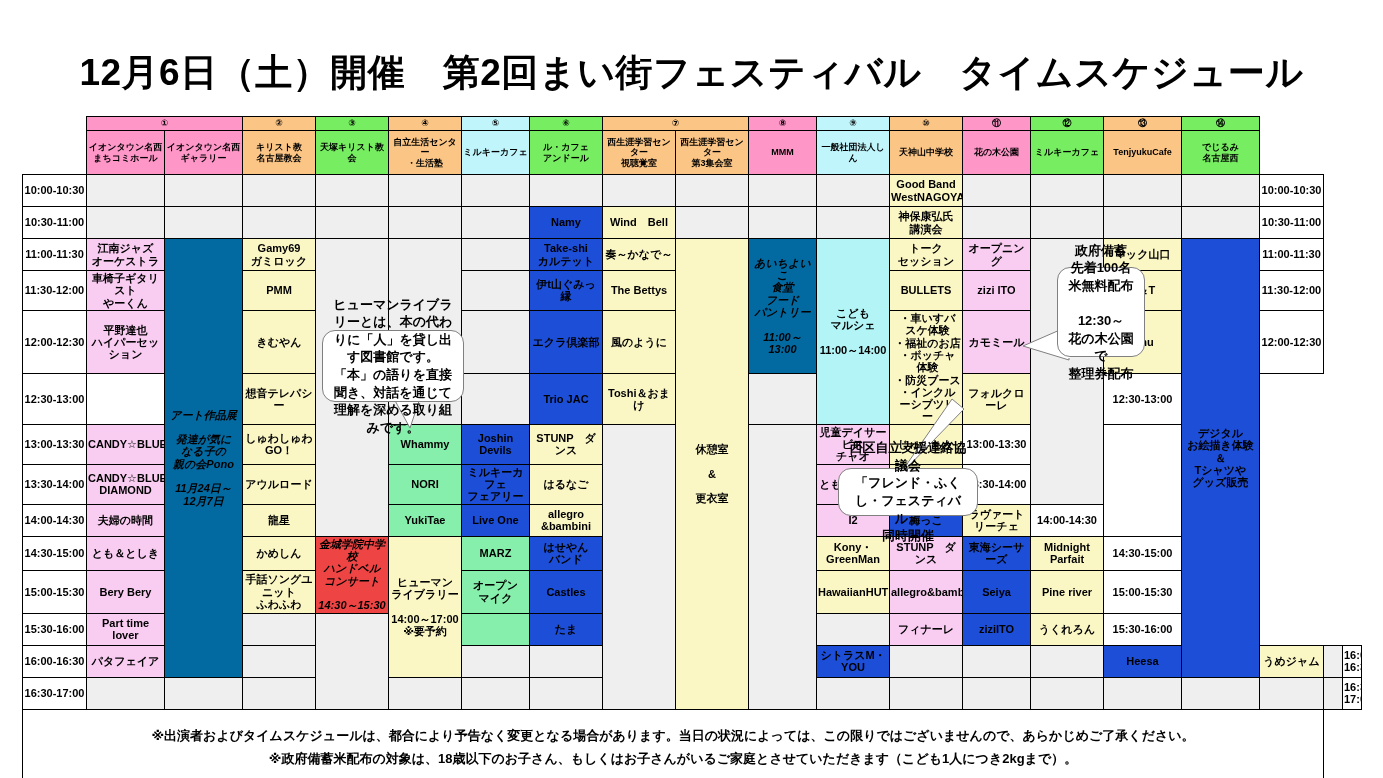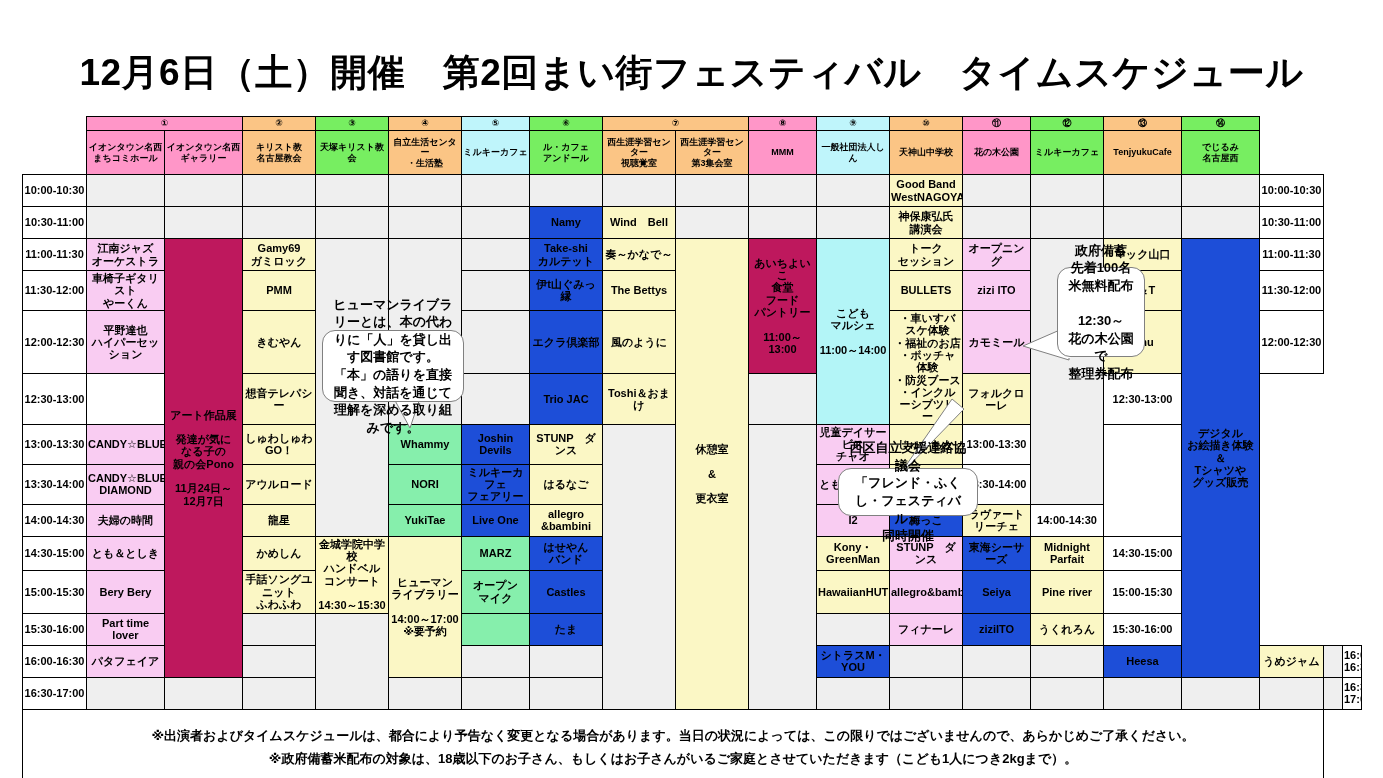--- a/index.html
+++ b/index.html
@@ -71,23 +71,23 @@
 
   
   .c-pink    { background: #ff96c8; }
   .c-orange  { background: #fbc585; }
   .c-green   { background: #77ee61; }
   .c-cyan    { background: #bff5fb; }
   .c-lpink   { background: #f9ccf2; }
   .c-lyellow { background: #fbf7c5; }
   .c-lgreen  { background: #1d4ed8; }
   .c-lcyan   { background: #86efac; }
-  .c-mpink   { background: #be185d; }
+  .c-mpink   { background: #0369a1; font-style: italic; }
   .c-mcyan   { background: #b3f5f7; }
-  .c-vlgreen { background: #fef9c3; }
+  .c-vlgreen { background: #ef4444; font-style: italic; }
 
   .small  { font-size: 9px; }
   .xsmall { font-size: 8px; }
   .big    { font-size: 13px; }
   .lead   { font-size: 12px; }
   .bullets { text-align: left; padding-left: 4px !important; font-size: 7.5px; line-height: 1.35; }
 
   
   .callout {
     position: absolute;

